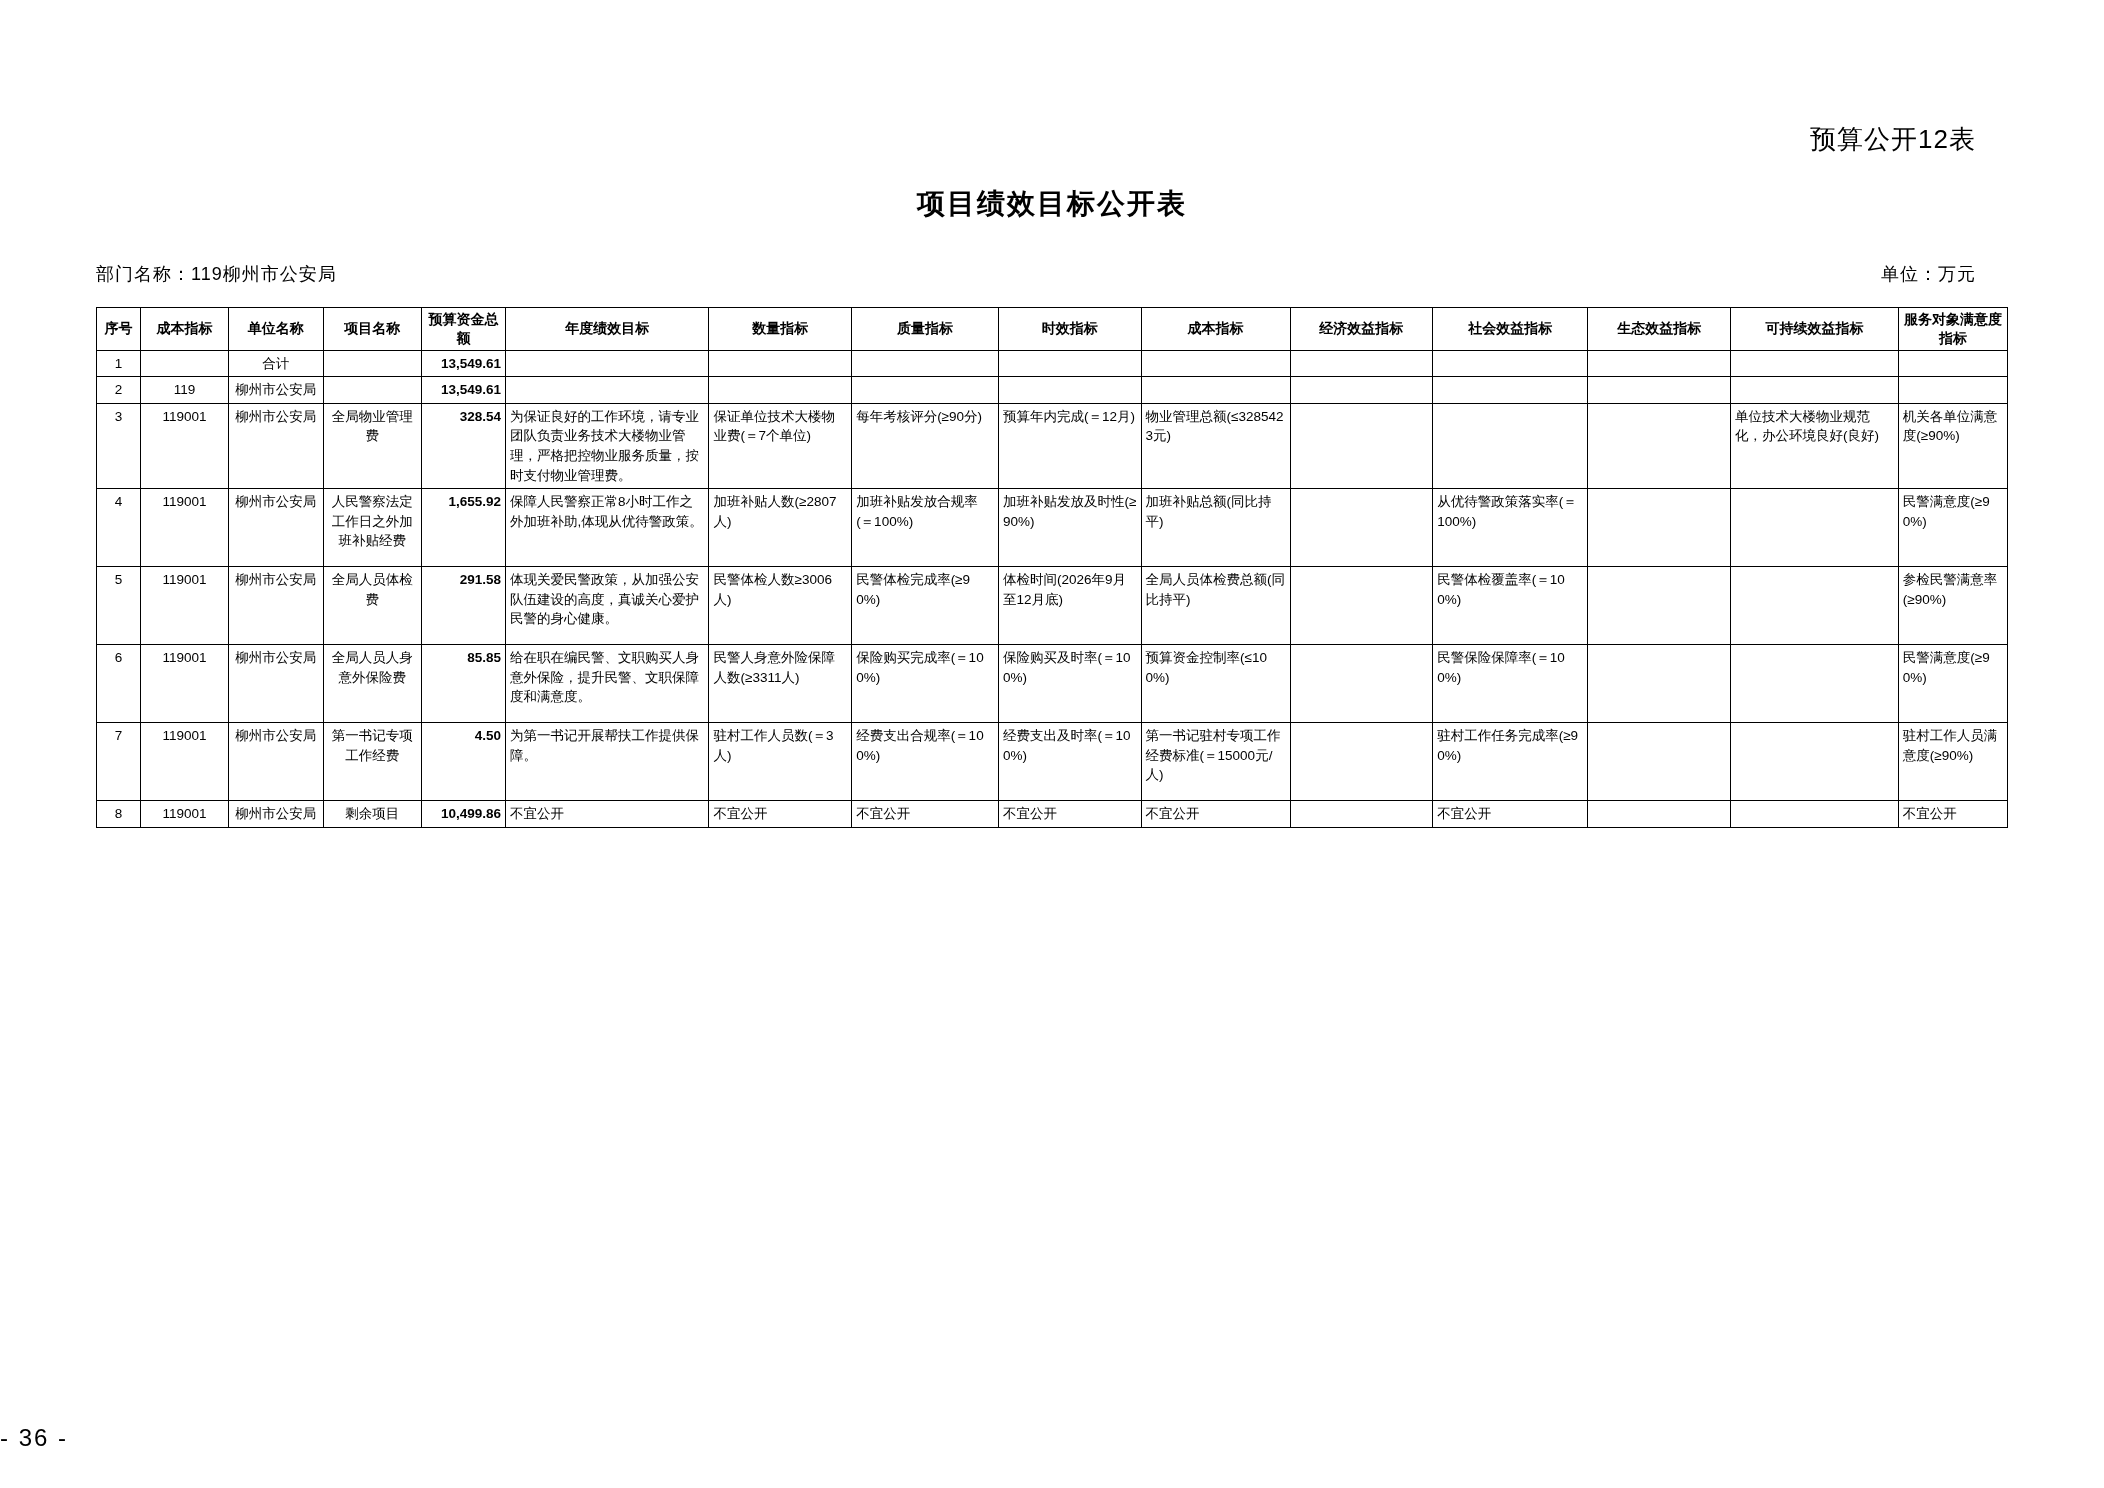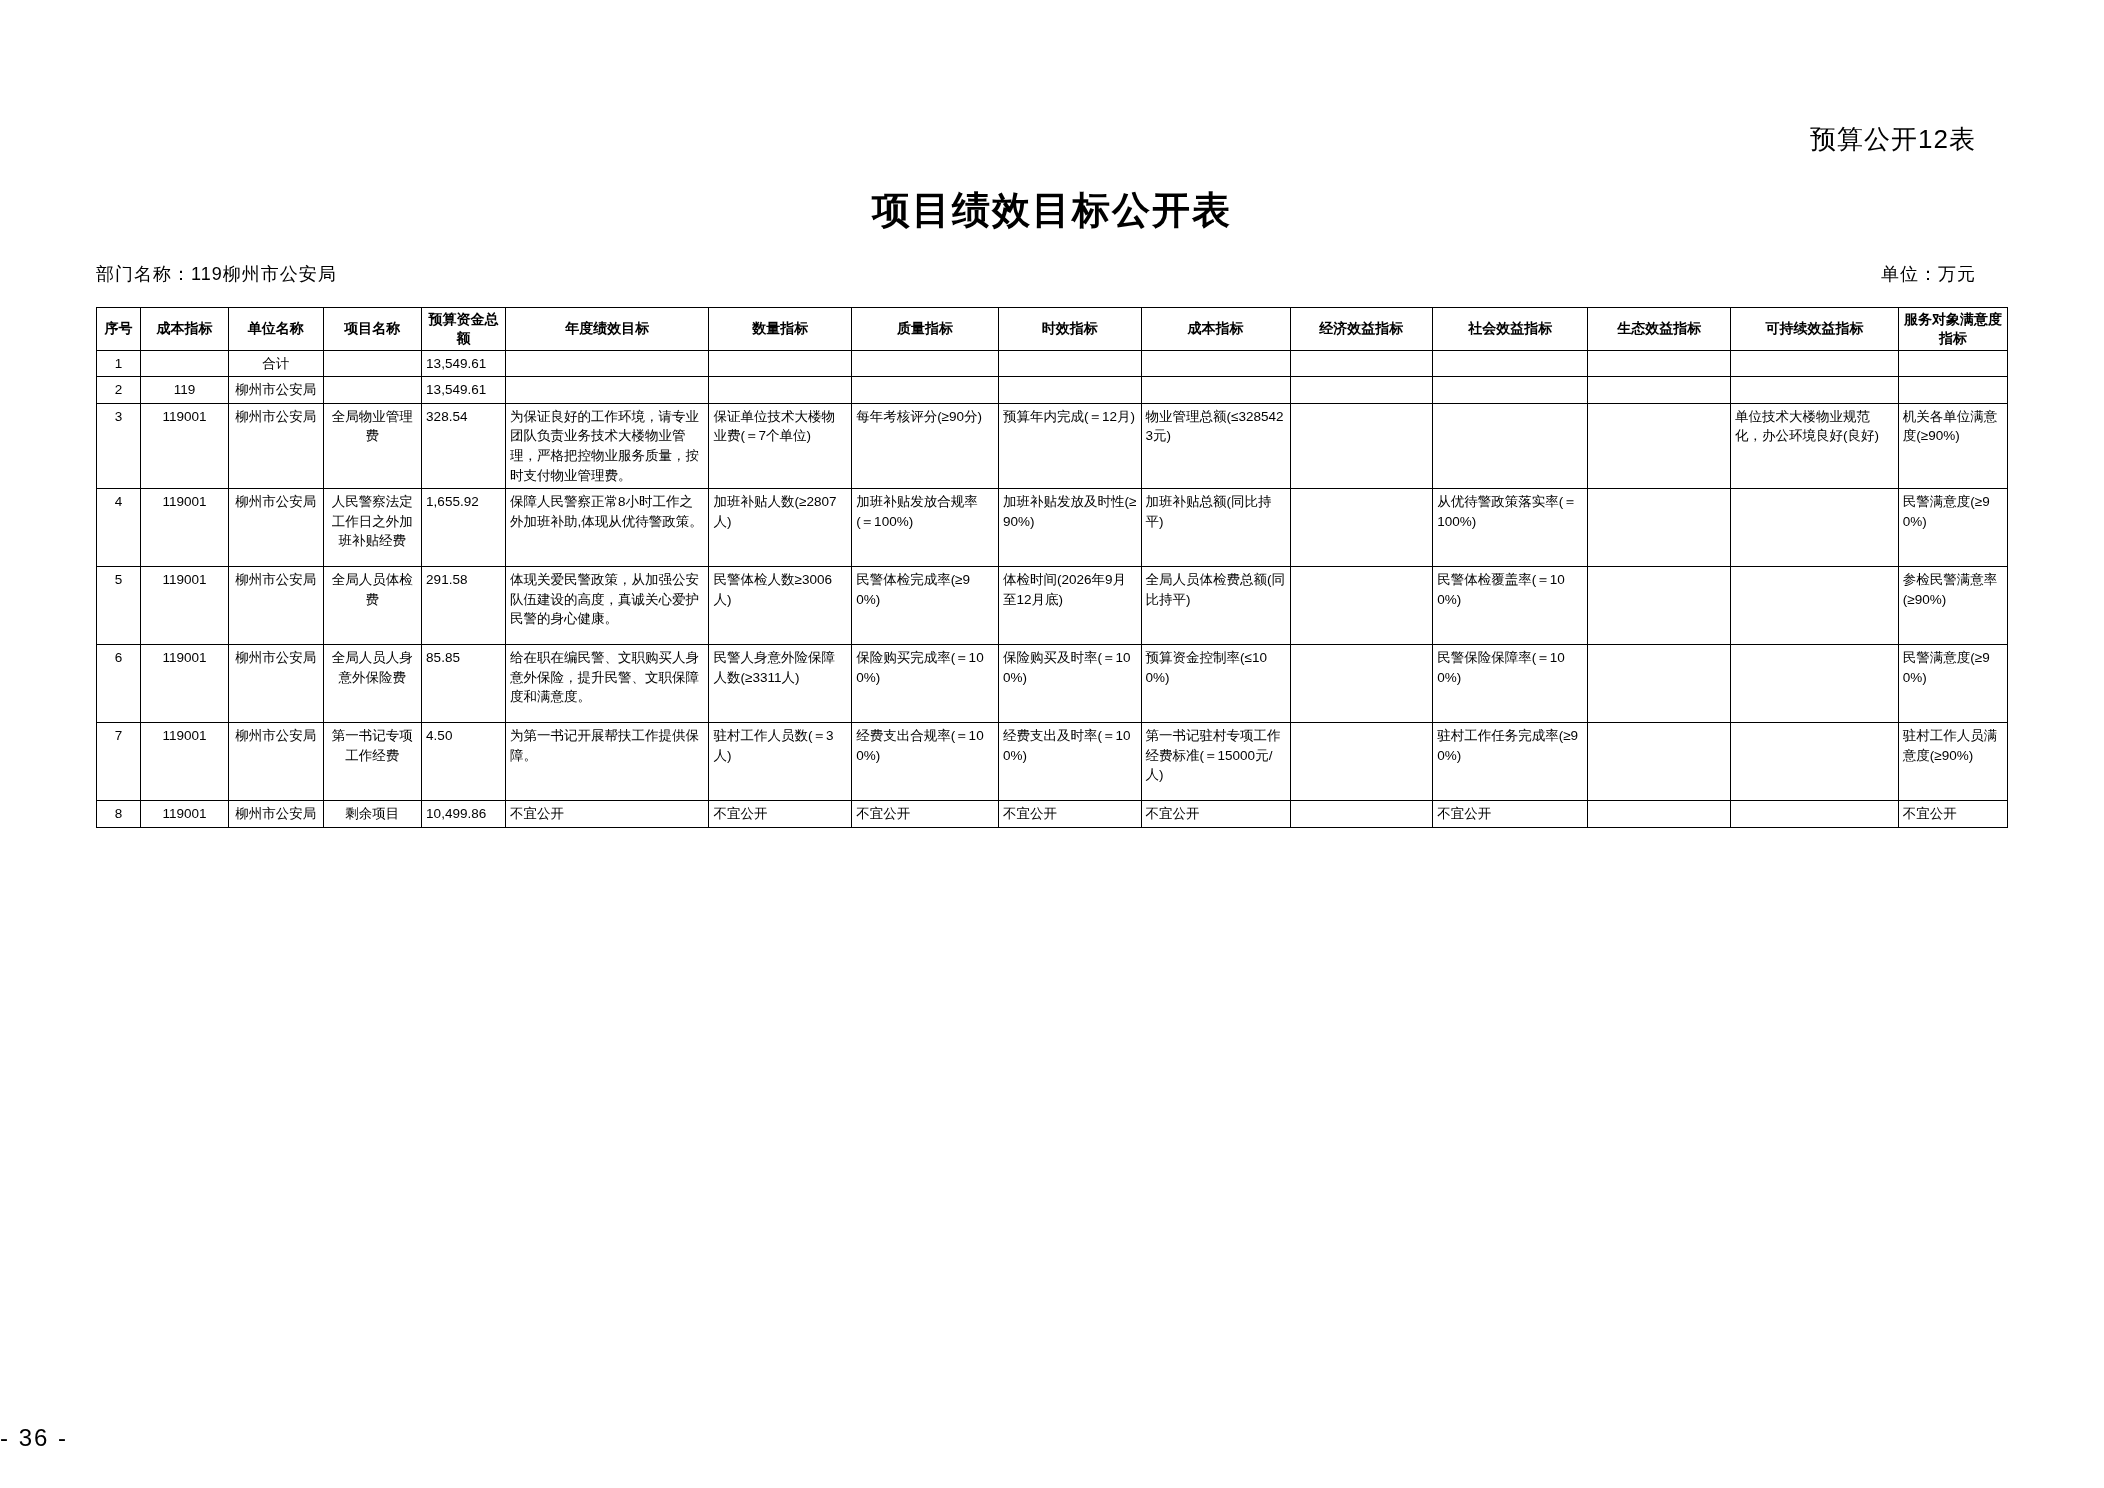--- a/index.html
+++ b/index.html
@@ -28,21 +28,21 @@
     right: 128px;
     font-size: 26px;
     letter-spacing: 1px;
   }
   .doc-title {
     position: absolute;
     top: 185px;
     left: 0;
     right: 0;
     text-align: center;
-    font-size: 38px;
+    font-size: 28px;
     font-weight: bold;
     letter-spacing: 2px;
   }
   .subhead {
     position: absolute;
     top: 262px;
     left: 96px;
     right: 128px;
     height: 34px;
     font-size: 18px;
@@ -80,21 +80,21 @@
   table.perf thead th {
     text-align: center;
     vertical-align: middle;
     font-weight: bold;
     font-size: 14px;
     height: 42px;
     padding: 2px 3px;
     line-height: 1.35;
   }
   td.c { text-align: center; vertical-align: middle; }
-  td.r { text-align: left; vertical-align: middle; }
+  td.r { text-align: right; vertical-align: middle; font-weight: bold; }
   td.l { text-align: left; }
   td.ctr-left { text-align: center; vertical-align: middle; }
   .row-tall td { height: 78px; }
   .page-number {
     position: absolute;
     bottom: 36px;
     left: 0;
     right: 0;
     text-align: left;
     font-size: 24px;

